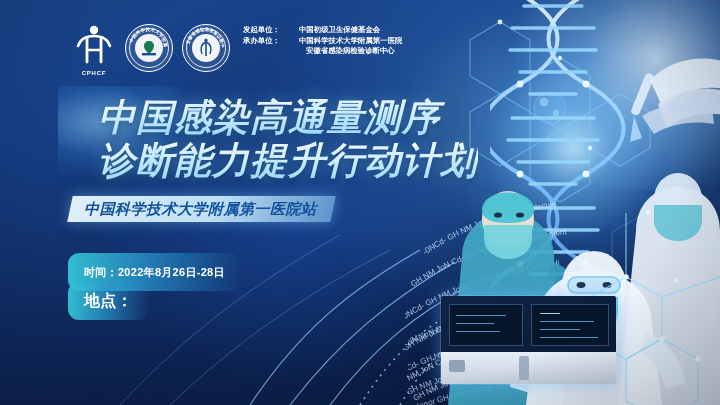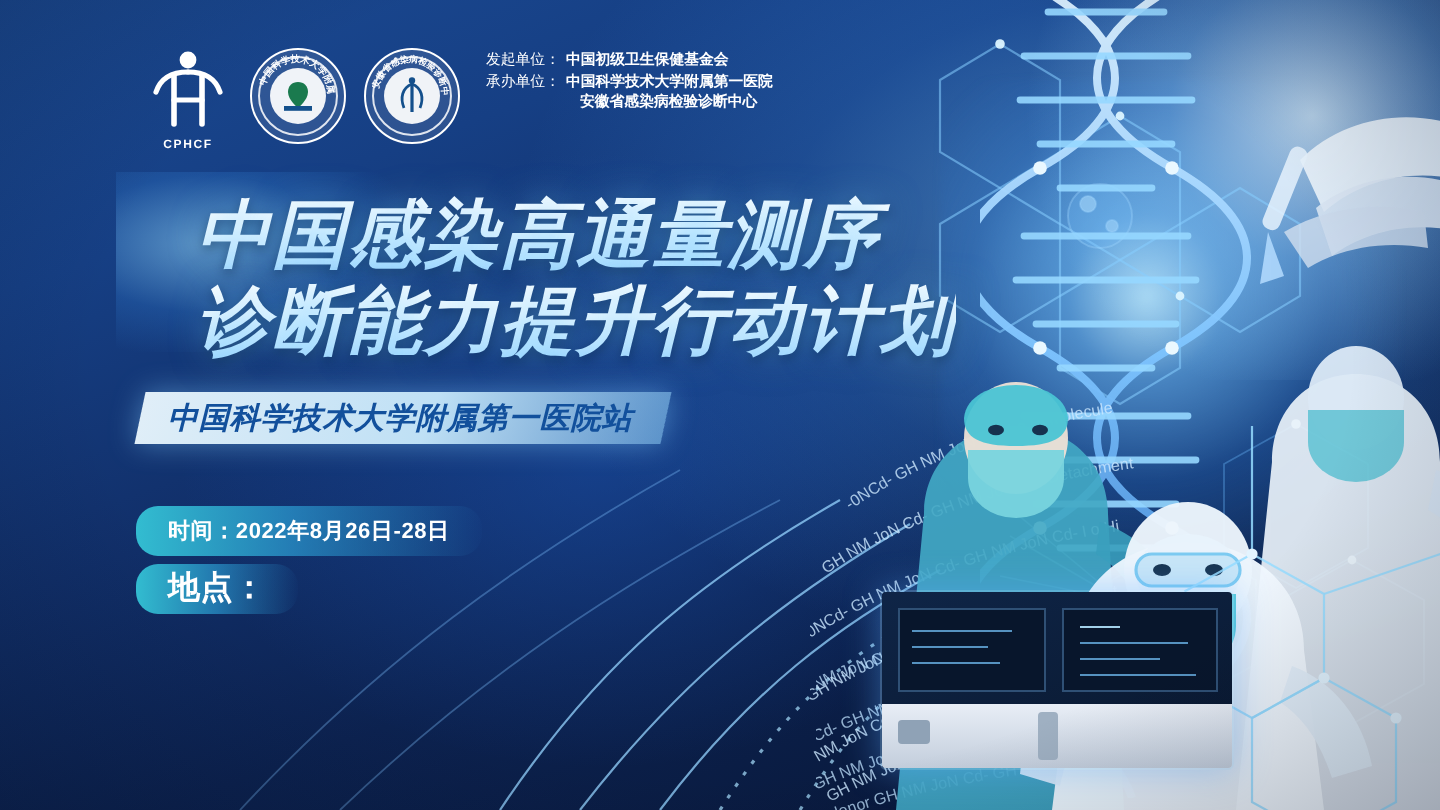--- a/index.html
+++ b/index.html
@@ -56,22 +56,22 @@
   .cphcf-label{position:absolute;bottom:0;left:0;width:100%;text-align:center;
      font-size:6px;letter-spacing:.8px;color:#fff;font-weight:700;}
   .seal{width:46px;height:46px;border-radius:50%;position:relative;
         border:1.4px solid #fff;background:rgba(255,255,255,.1);}
   .seal .ring{position:absolute;inset:3px;border-radius:50%;border:1px solid rgba(255,255,255,.85);}
   .seal .inner{position:absolute;inset:9px;border-radius:50%;
         background:rgba(255,255,255,.93);display:flex;align-items:center;justify-content:center;}
 
   .org-text{margin-left:4px;padding-top:1px;}
   .org-line{display:flex;font-size:7.4px;line-height:10.6px;color:#ffffff;white-space:nowrap;}
-  .org-key{font-weight:400;color:#ffffff;}
-  .org-val{font-weight:700;color:#ffffff;margin-left:3px;}
+  .org-key{font-weight:700;color:#ffffff;}
+  .org-val{font-weight:700;color:#ffffff;margin-left:19px;}
   .org-line.indent{padding-left:44px;}
 
   .title-block{position:absolute;left:66px;top:96px;}
   .title-line{
     font-size:37px;font-weight:700;font-style:italic;line-height:43px;
     letter-spacing:1px;
     background:linear-gradient(180deg,#ffffff 0%,#f2fbff 42%,#bfe6ff 78%,#9ad4ff 100%);
     -webkit-background-clip:text;background-clip:text;color:transparent;
     text-shadow:0 0 16px rgba(110,200,255,.55);
     filter:drop-shadow(0 2px 3px rgba(4,22,56,.6));
@@ -81,21 +81,21 @@
   .subtitle-banner{
     position:absolute;left:70px;top:196px;height:26px;display:flex;align-items:center;
     padding:0 16px 0 14px;
     background:linear-gradient(100deg,rgba(235,248,255,.95) 0%,rgba(205,238,255,.92) 55%,rgba(150,215,255,.55) 100%);
     transform:skewX(-12deg);
     box-shadow:0 0 14px rgba(130,205,255,.45);
   }
   .subtitle-text{transform:skewX(12deg);font-size:15px;font-weight:700;font-style:italic;
     color:#12509c;letter-spacing:.5px;white-space:nowrap;}
 
-  .pill{position:absolute;height:25px;display:flex;align-items:center;padding:0 16px;
+  .pill{position:absolute;height:38px;display:flex;align-items:center;padding:0 16px;
     border-radius:11px;white-space:nowrap;font-size:11px;font-weight:700;color:#ffffff;
     letter-spacing:.3px;}
   .pill-time{left:68px;top:253px;
     background:linear-gradient(90deg,rgba(52,196,214,.95) 0%,rgba(42,150,205,.75) 45%,rgba(30,90,170,.05) 100%);}
   .pill-place{left:68px;top:282px;font-size:16px;
     background:linear-gradient(90deg,rgba(52,196,214,.95) 0%,rgba(42,150,205,.70) 50%,rgba(30,90,170,.04) 100%);}
 </style>
 </head>
 <body>
 

